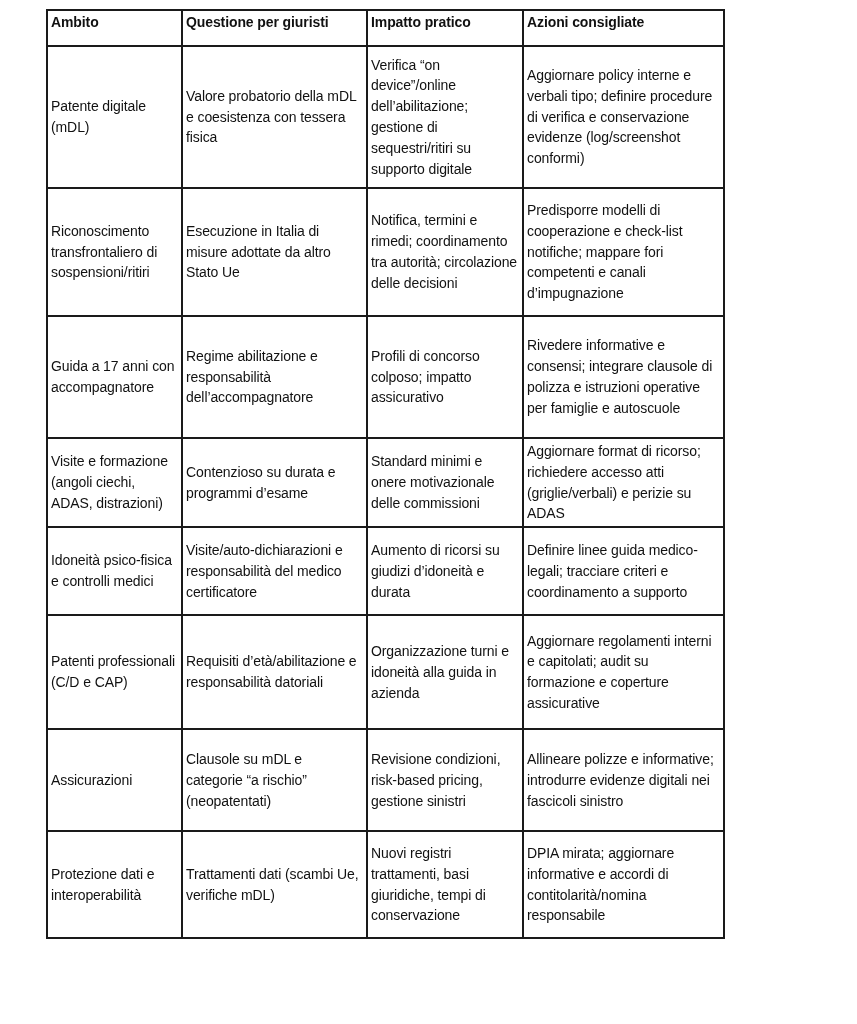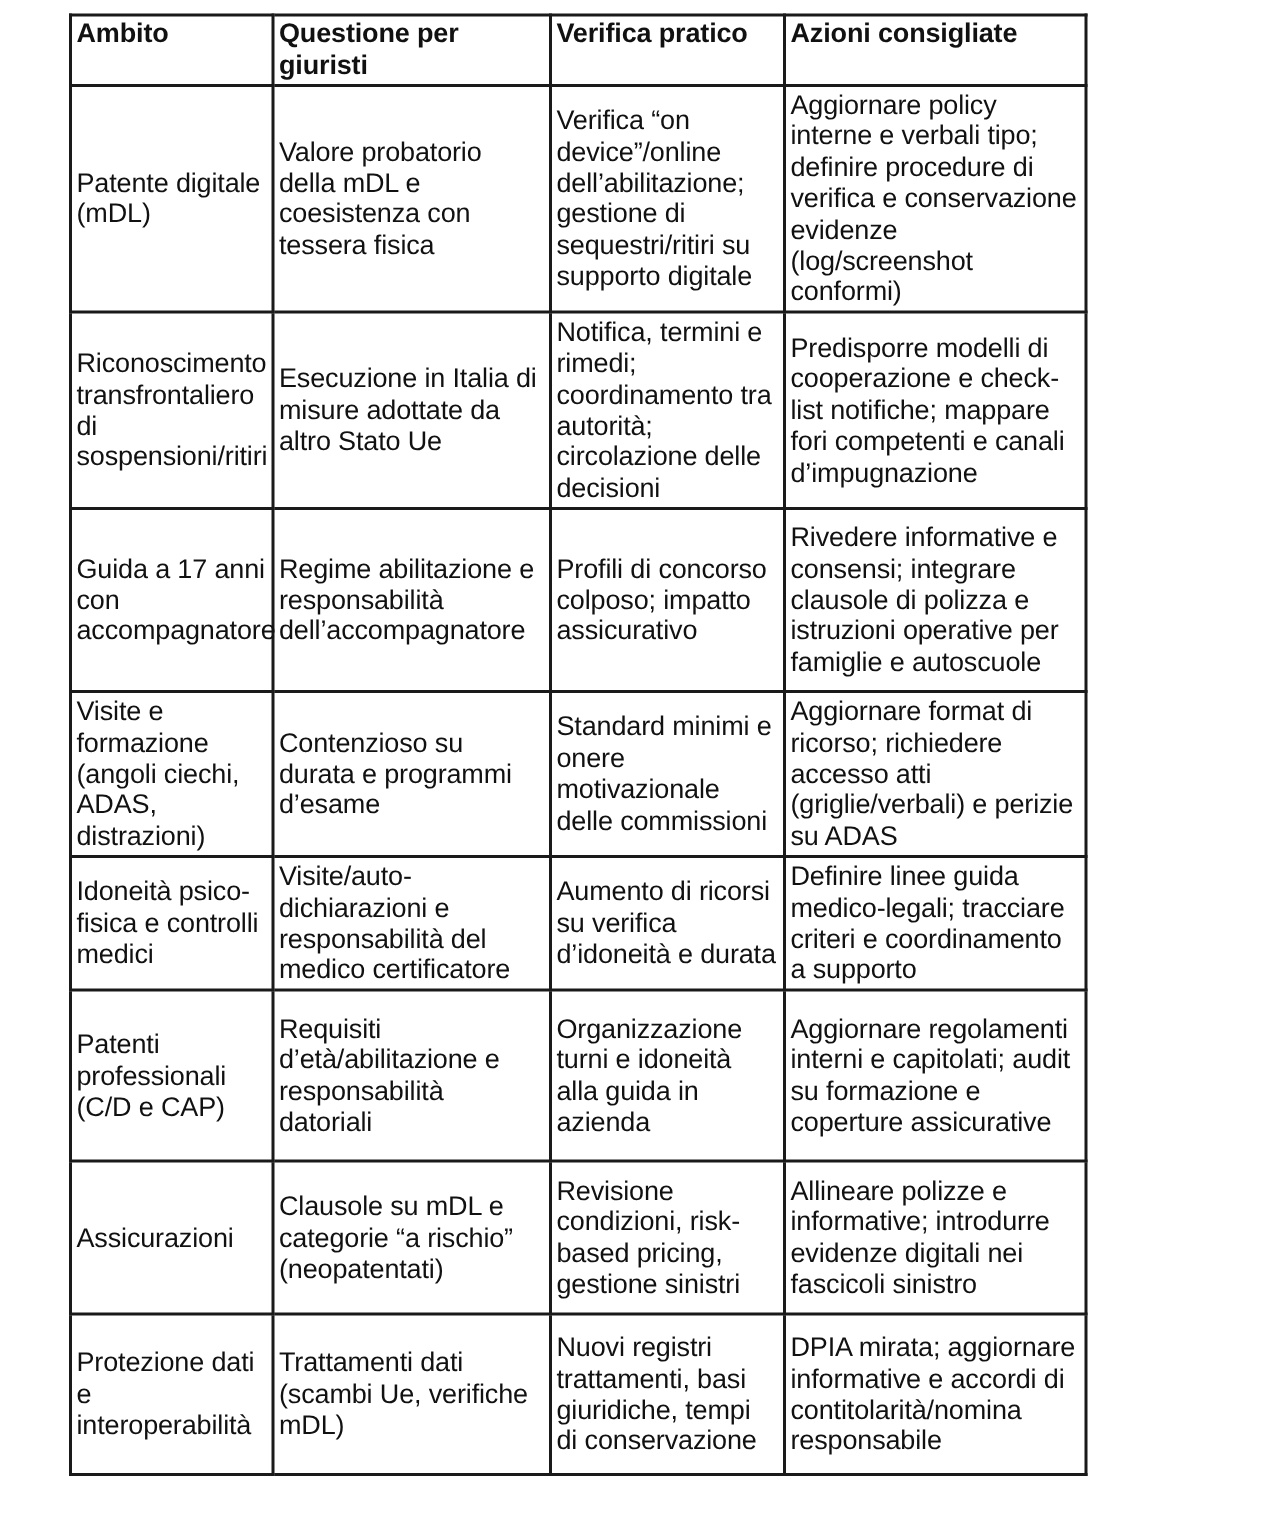--- a/index.html
+++ b/index.html
@@ -8,21 +8,21 @@
   table.doc-table {
     position: absolute; left: 46px; top: 9px;
     width: 677px; border-collapse: collapse; table-layout: fixed;
   }
   table.doc-table col.c1 { width: 135px; }
   table.doc-table col.c2 { width: 185px; }
   table.doc-table col.c3 { width: 156px; }
   table.doc-table col.c4 { width: 201px; }
   table.doc-table th, table.doc-table td {
     border: 2px solid #1a1a1a;
-    font-size: 18px; line-height: 20.8px;
+    font-size: 14px; line-height: 20.8px;
     padding: 2px 4px 2px 3px;
     vertical-align: middle; text-align: left;
     letter-spacing: -0.1px;
   }
   table.doc-table th { font-weight: bold; height: 31px; vertical-align: top; padding-top: 1px; }
   tr.r1 td { height: 136px; }
   tr.r2 td { height: 122px; }
   tr.r3 td { height: 116px; }
   tr.r4 td { height: 100px; }
   tr.r5 td { height: 80px; }
@@ -38,21 +38,21 @@
   <colgroup>
       <col class="c1">
       <col class="c2">
       <col class="c3">
       <col class="c4">
     </colgroup>
   <thead>
     <tr>
       <th>Ambito</th>
       <th>Questione per giuristi</th>
-      <th>Verifica pratico</th>
+      <th>Impatto pratico</th>
       <th>Azioni consigliate</th>
     </tr>
   </thead>
   <tbody>
     <tr class="r1">
       <td>Patente digitale (mDL)</td>
       <td>Valore probatorio della mDL e coesistenza con tessera fisica</td>
       <td>Verifica “on device”/online dell’abilitazione; gestione di sequestri/ritiri su supporto digitale</td>
       <td>Aggiornare policy interne e verbali tipo; definire procedure di verifica e conservazione evidenze (log/screenshot conformi)</td>
     </tr>
@@ -70,21 +70,21 @@
     </tr>
     <tr class="r5">
       <td>Visite e formazione (angoli ciechi, ADAS, distrazioni)</td>
       <td>Contenzioso su durata e programmi d’esame</td>
       <td>Standard minimi e onere motivazionale delle commissioni</td>
       <td>Aggiornare format di ricorso; richiedere accesso atti (griglie/verbali) e perizie su ADAS</td>
     </tr>
     <tr class="r6">
       <td>Idoneità psico-fisica e controlli medici</td>
       <td>Visite/auto-dichiarazioni e responsabilità del medico certificatore</td>
-      <td>Aumento di ricorsi su verifica d’idoneità e durata</td>
+      <td>Aumento di ricorsi su giudizi d’idoneità e durata</td>
       <td>Definire linee guida medico-legali; tracciare criteri e coordinamento a supporto</td>
     </tr>
     <tr class="r7">
       <td>Patenti professionali (C/D e CAP)</td>
       <td>Requisiti d’età/abilitazione e responsabilità datoriali</td>
       <td>Organizzazione turni e idoneità alla guida in azienda</td>
       <td>Aggiornare regolamenti interni e capitolati; audit su formazione e coperture assicurative</td>
     </tr>
     <tr class="r8">
       <td>Assicurazioni</td>

